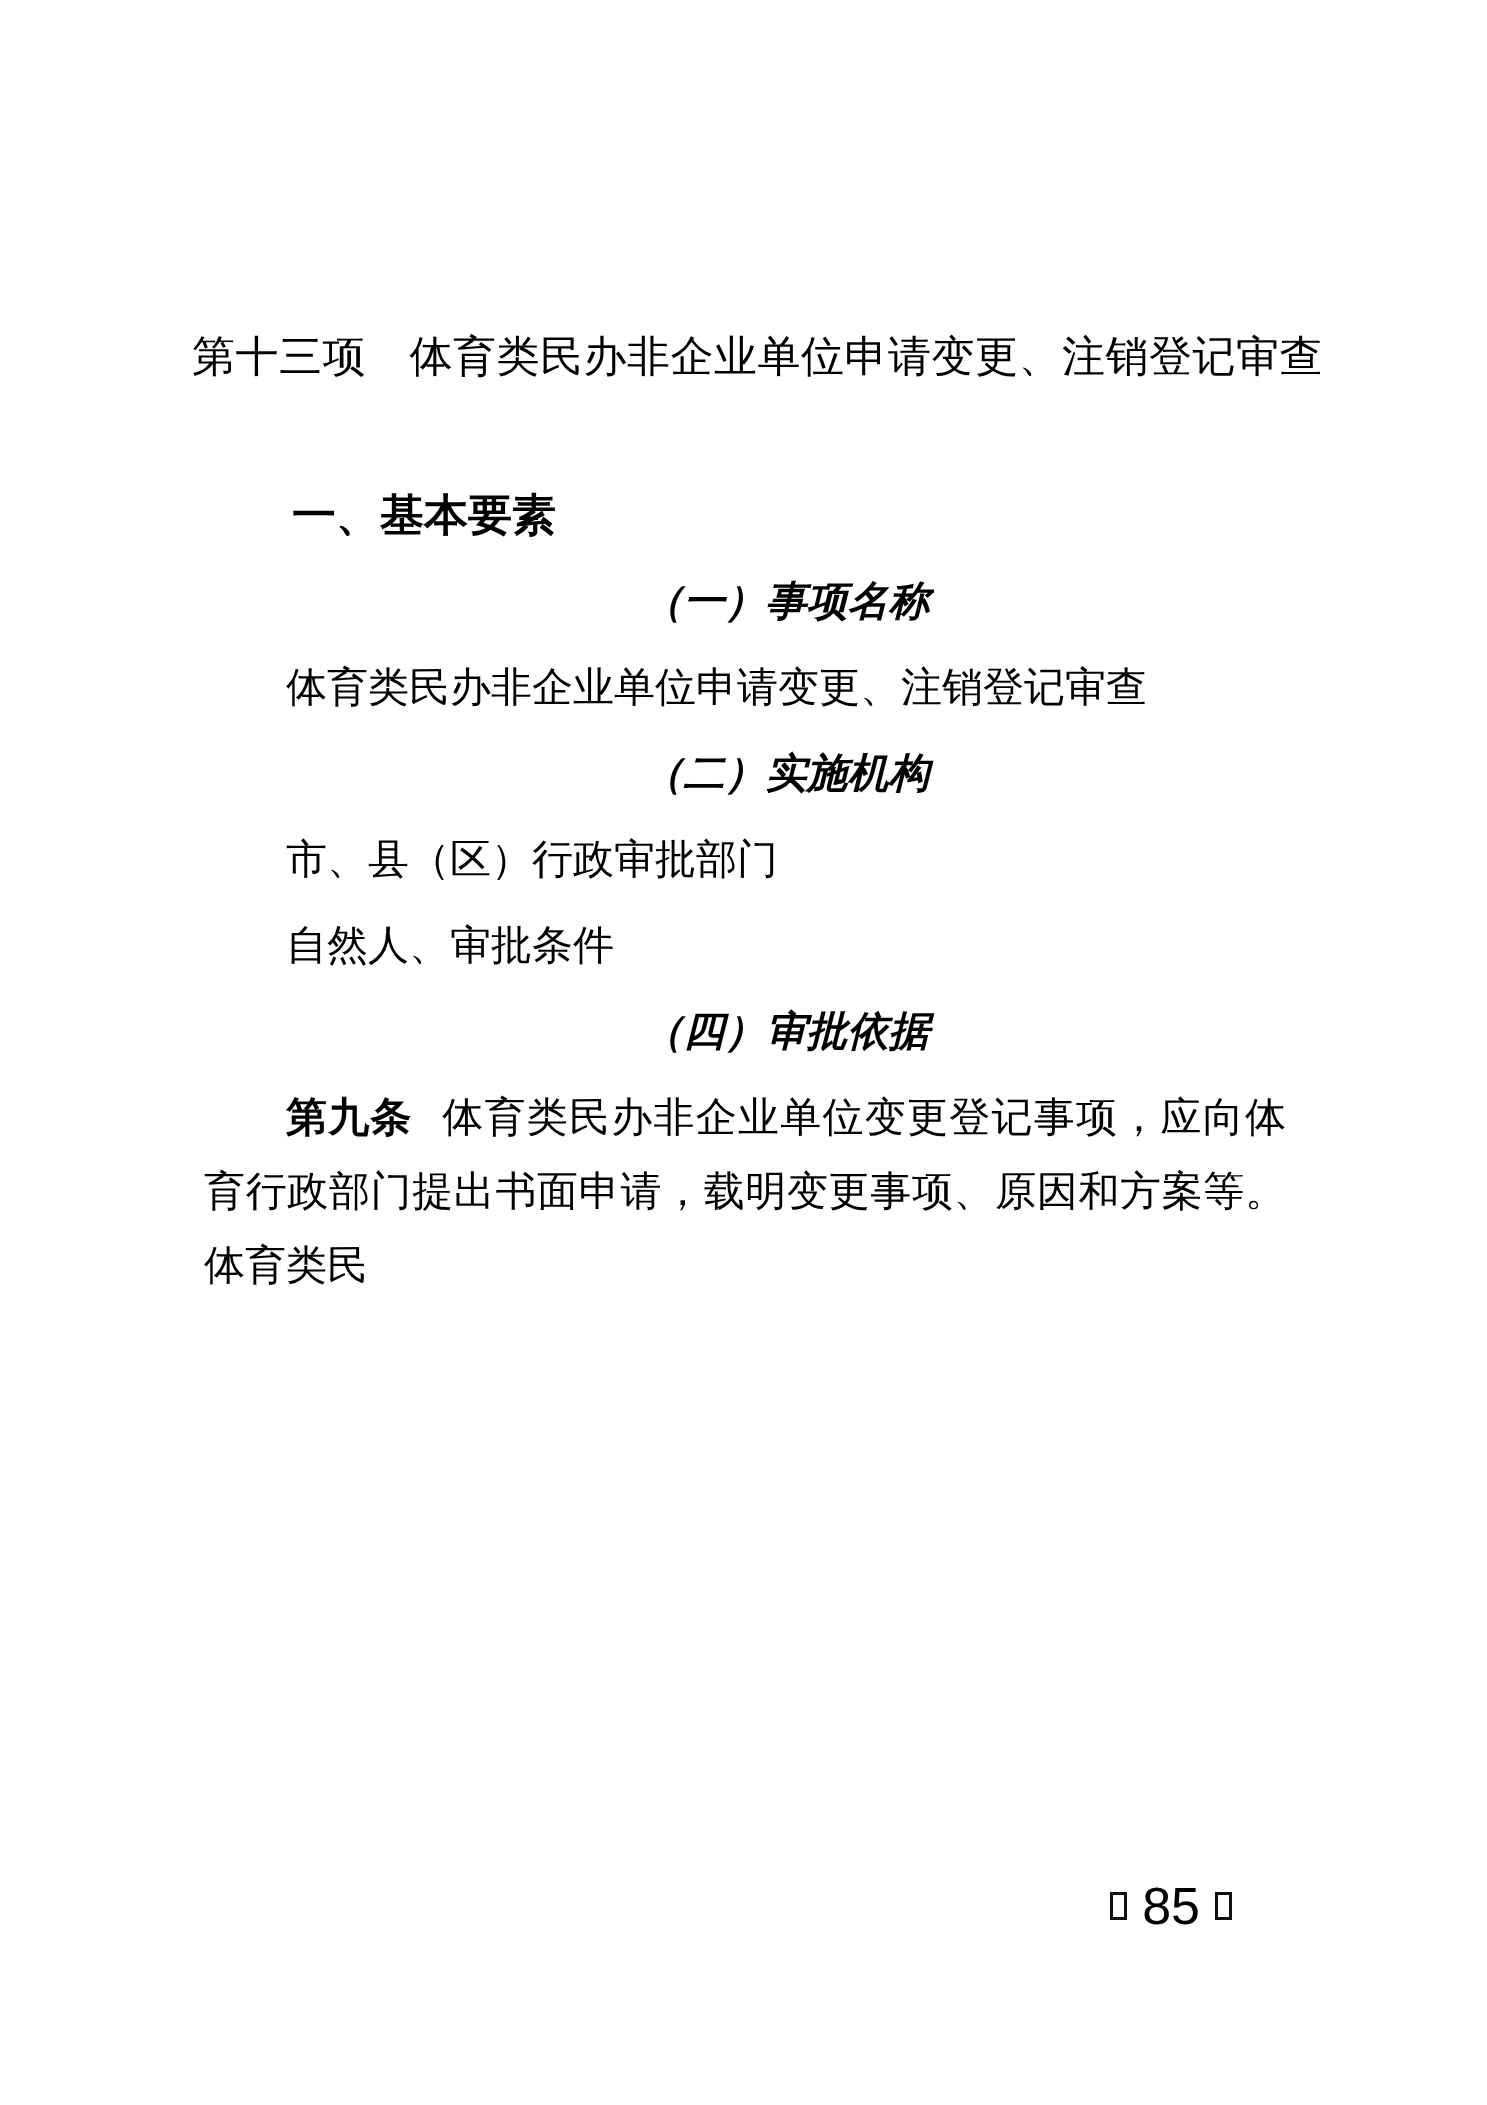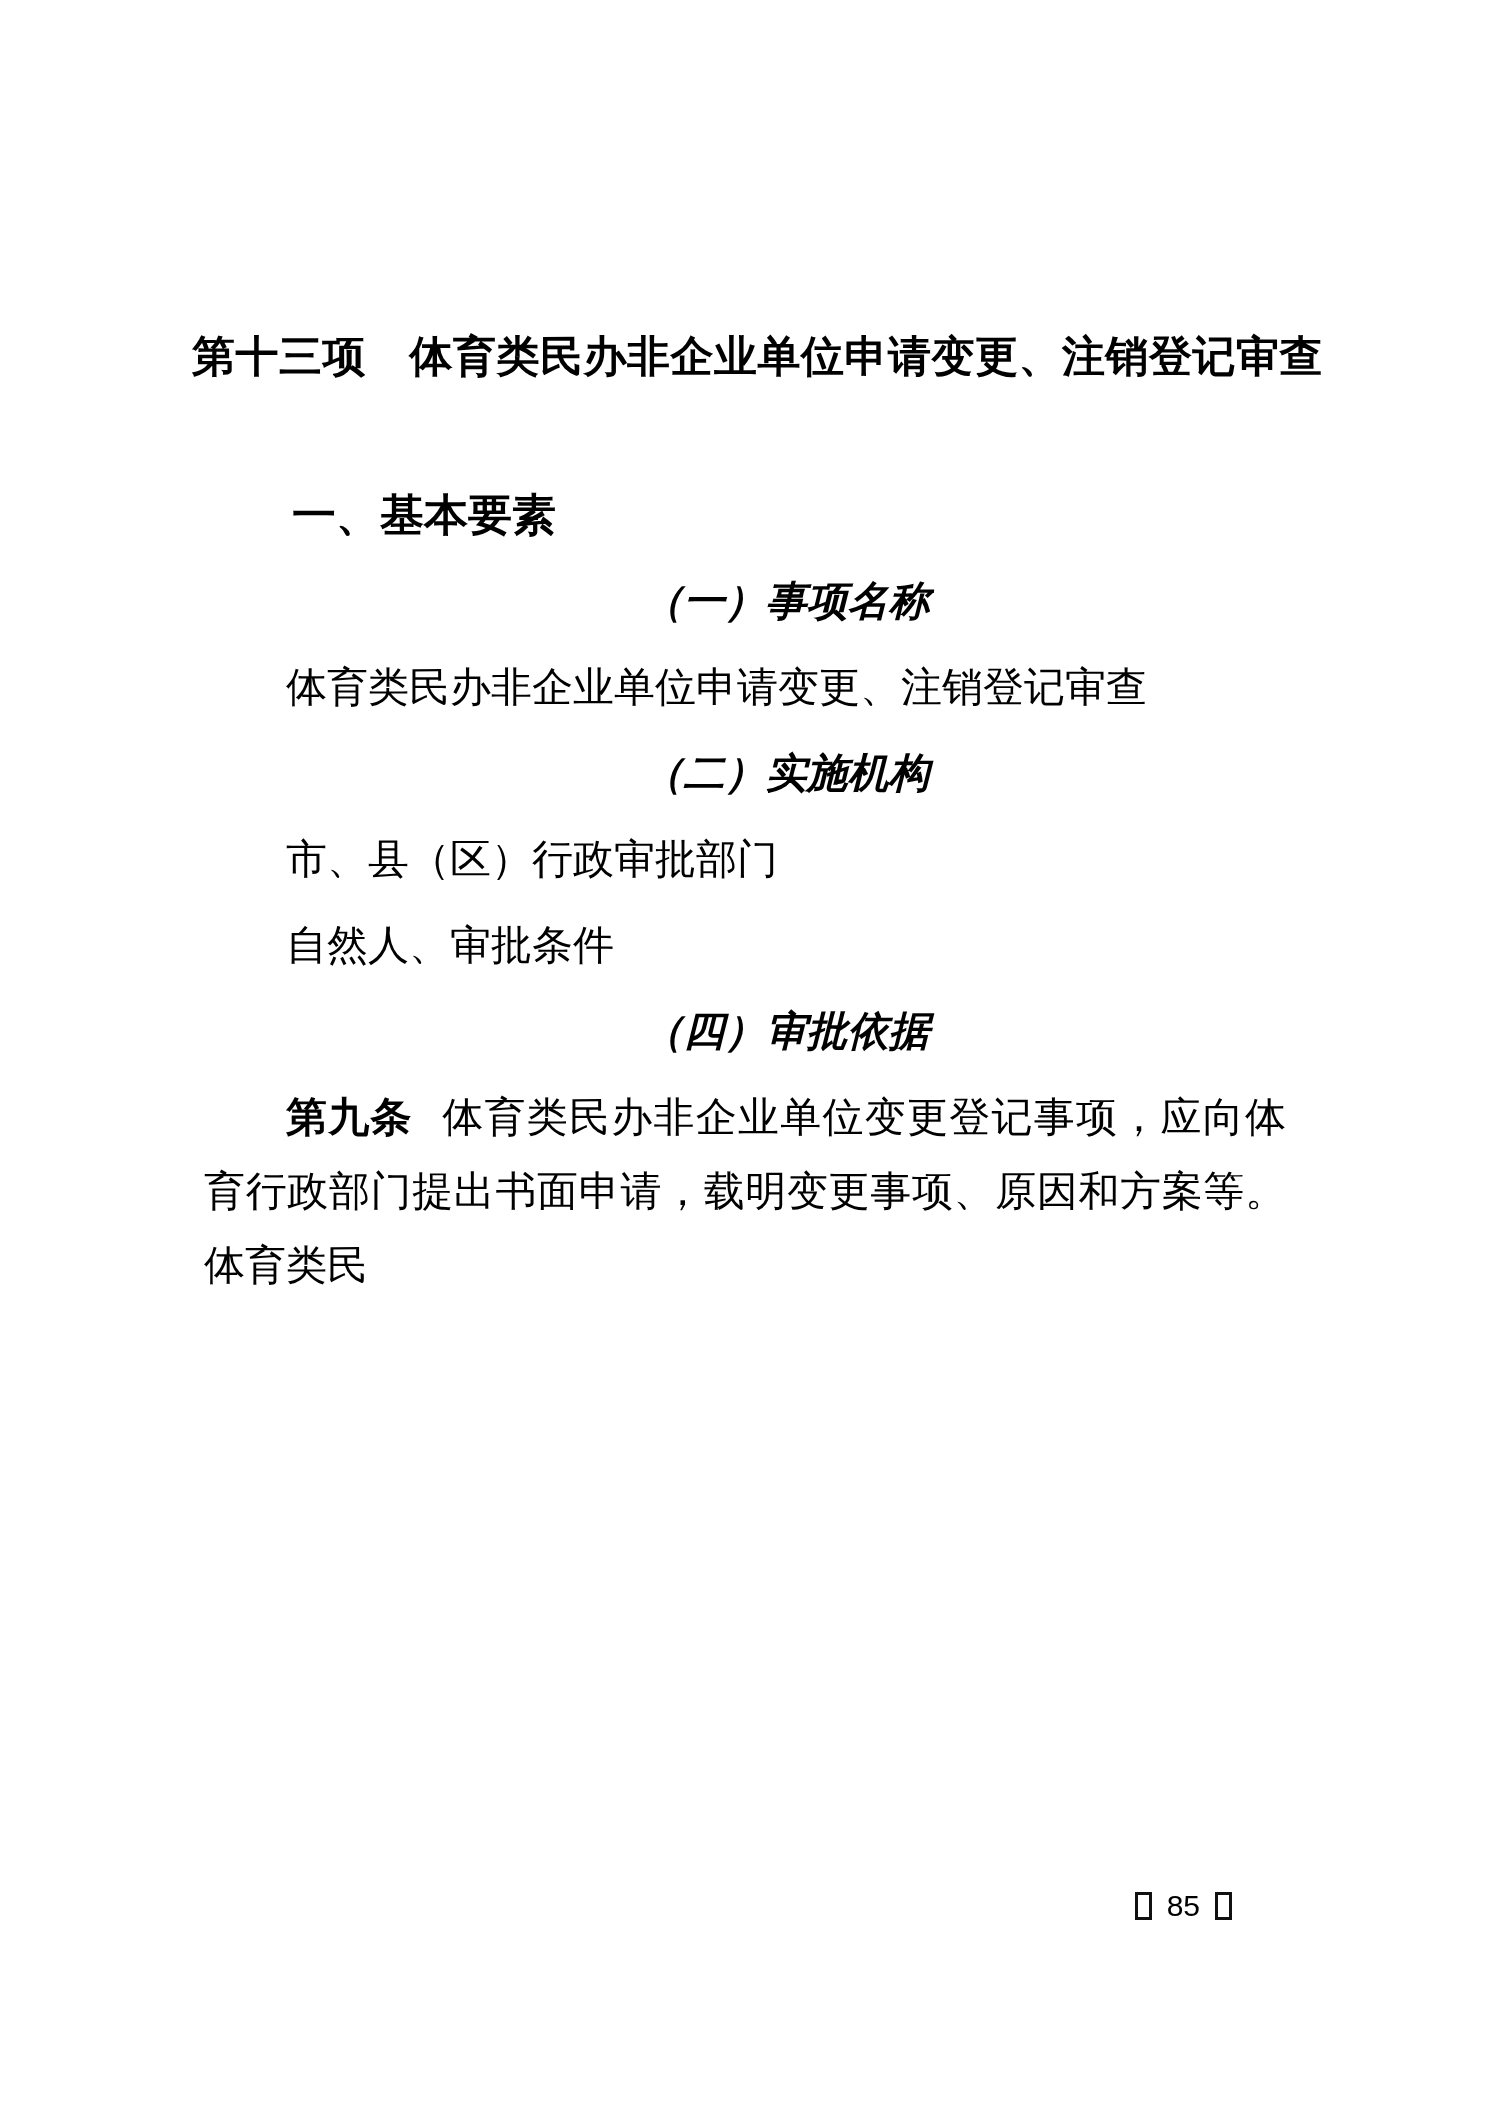--- a/index.html
+++ b/index.html
@@ -17,21 +17,21 @@
     font-family: "Liberation Serif", "DejaVu Serif", serif;
   }
   .doc-title {
     position: absolute;
     left: 192px;
     top: 319px;
     width: 1106px;
     text-align: center;
     white-space: nowrap;
     font-family: "Liberation Sans", "DejaVu Sans", sans-serif;
-    font-weight: 700;
+    font-weight: 400;
     font-size: 43px;
     line-height: 74px;
     letter-spacing: 0.5px;
   }
   .content {
     position: absolute;
     left: 192px;
     top: 466px;
     width: 1106px;
     font-size: 41px;
@@ -71,21 +71,21 @@
     margin-right: 0.72em;
   }
   .page-footer {
     position: absolute;
     top: 1884px;
     right: 255px;
     display: flex;
     align-items: center;
     gap: 15px;
     font-family: "Liberation Sans", "DejaVu Sans", sans-serif;
-    font-size: 30px;
+    font-size: 52px;
     line-height: 44px;
     color: #000;
   }
   .tofu-box {
     display: inline-block;
     width: 17px;
     height: 28px;
     border: 3px solid #111;
     box-sizing: border-box;
   }

